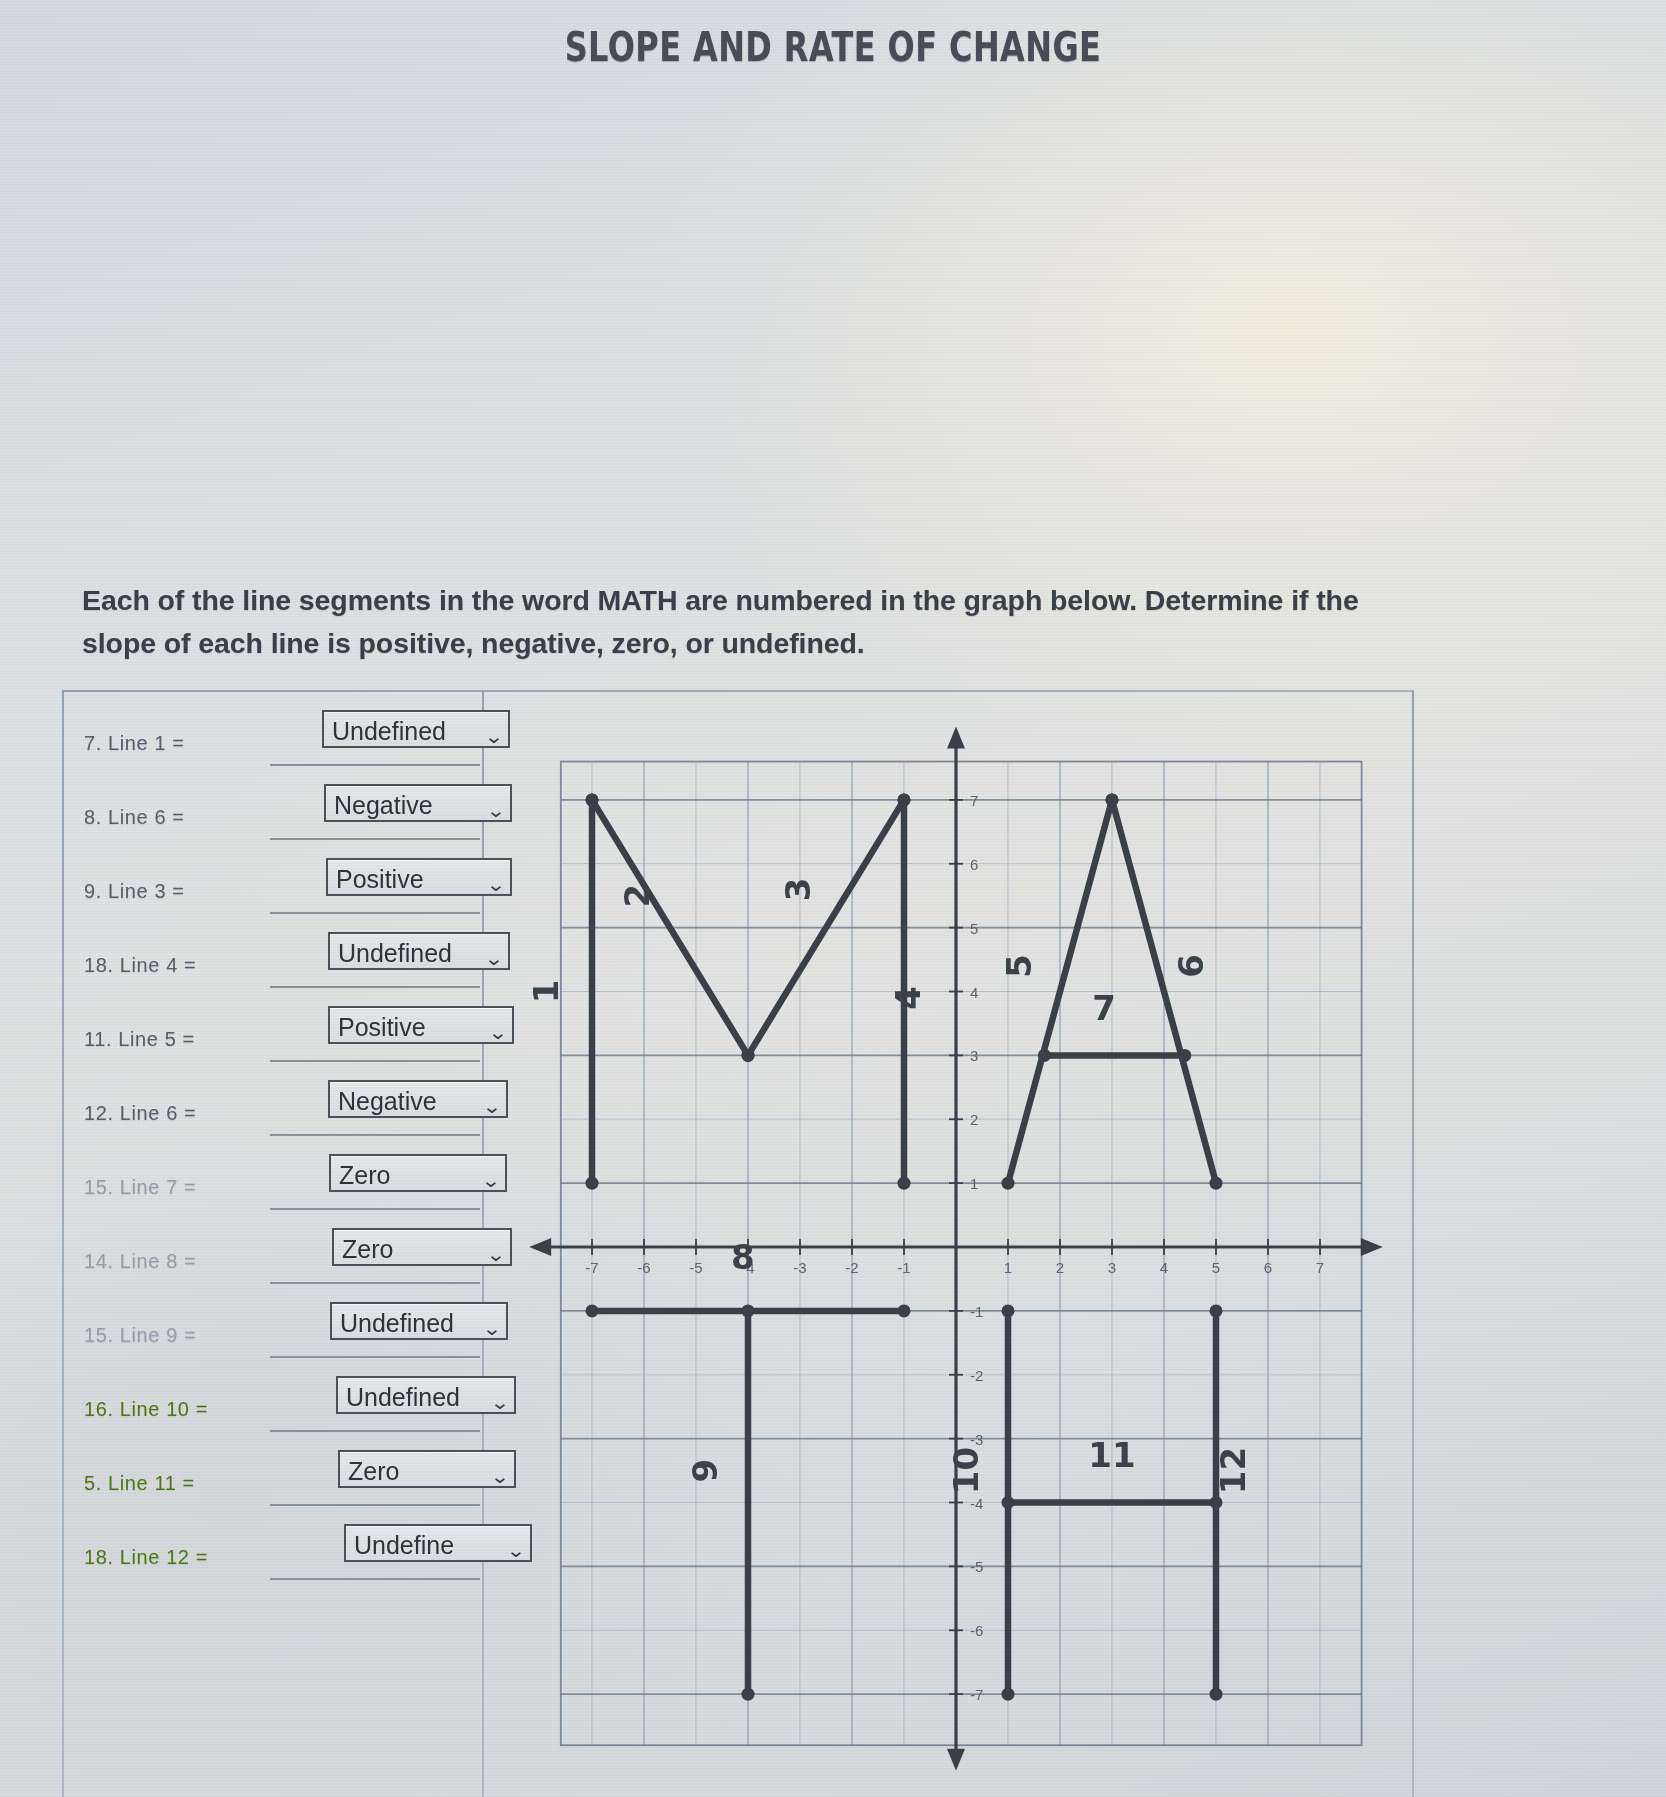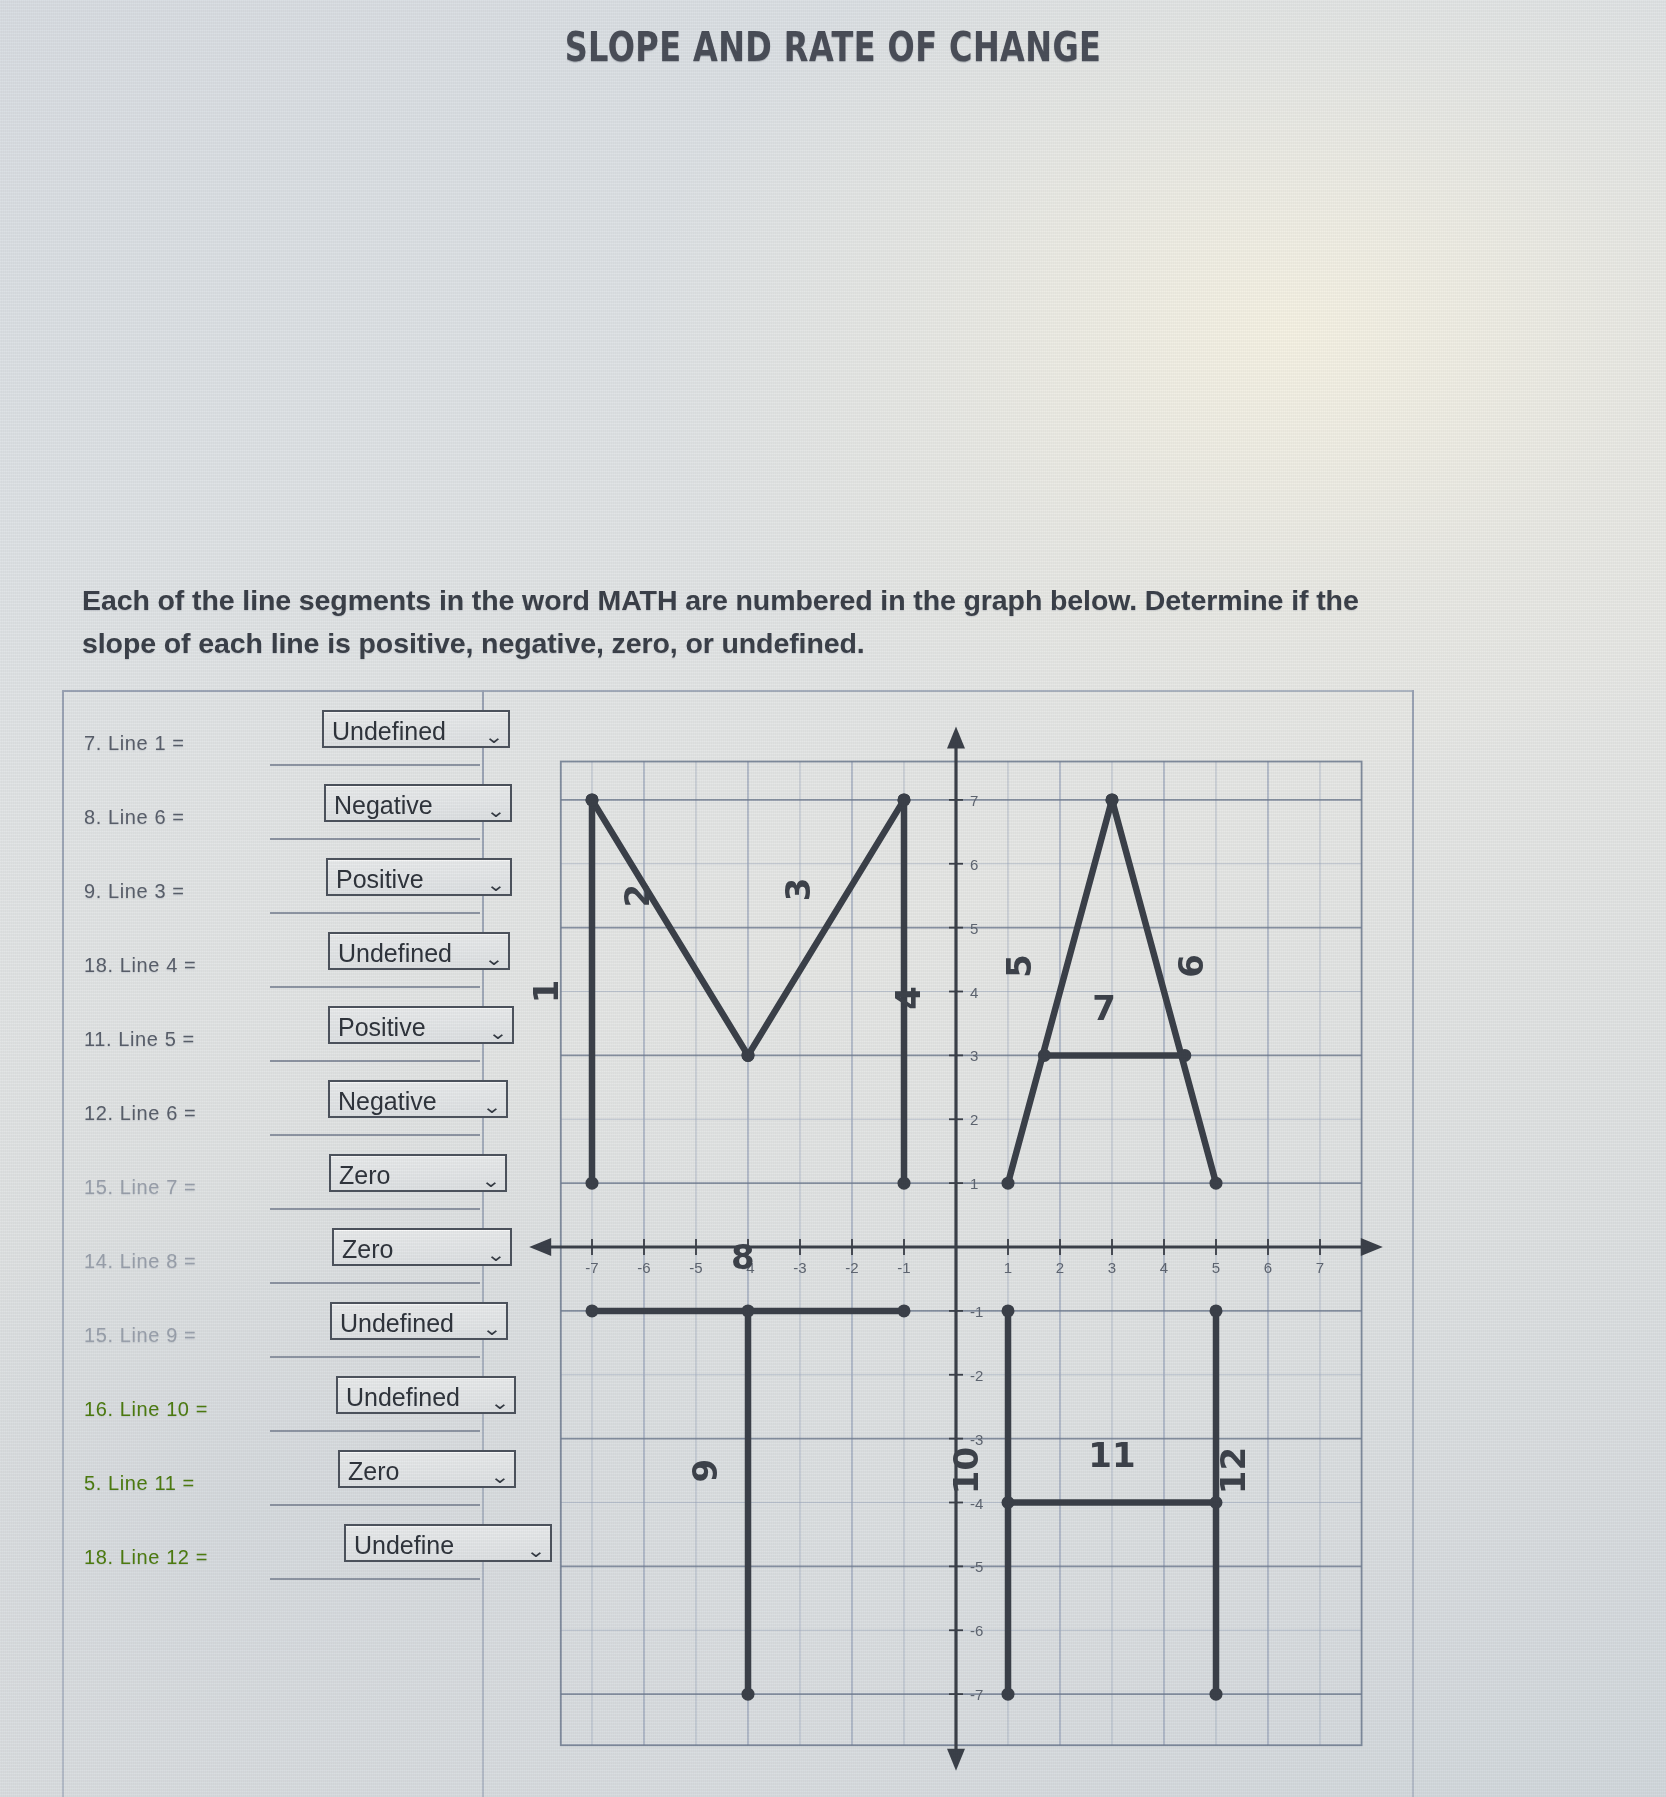--- a/index.html
+++ b/index.html
@@ -215,21 +215,21 @@
         <div class="qlabel">5. Line 11 =</div>
         <div class="answer-line"></div>
         <div class="sel" style="left: 214px; width: 178px;">
           <span class="sel-text">Zero</span>
           <span class="chev">⌄</span>
         </div>
       </div>
       <div class="qrow dim2">
         <div class="qlabel">18. Line 12 =</div>
         <div class="answer-line"></div>
-        <div class="sel" style="left: 220px; width: 208px;">
+        <div class="sel" style="left: 220px; width: 188px;">
           <span class="sel-text">Undefine</span>
           <span class="chev">⌄</span>
         </div>
       </div>
     </div>
 
   <div id="graph">
     <svg width="886" height="1085" viewBox="0 0 886 1085">
       <g id="gridlayer">
           <line x1="82" y1="53.550000000000026" x2="82" y2="1037.225" stroke="#9aa6bb" stroke-width="1.1" opacity="0.6"></line>

